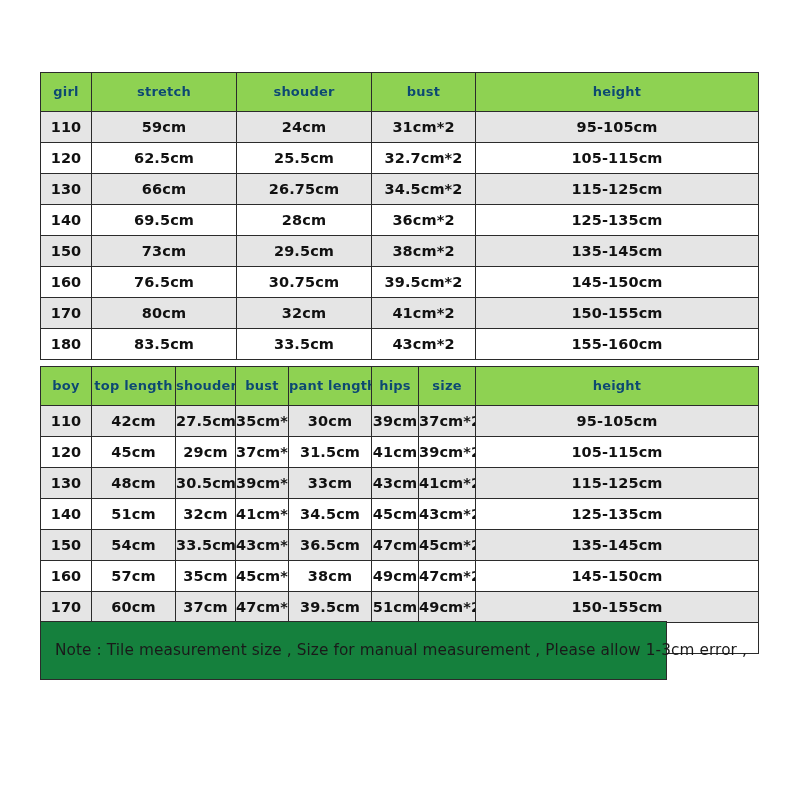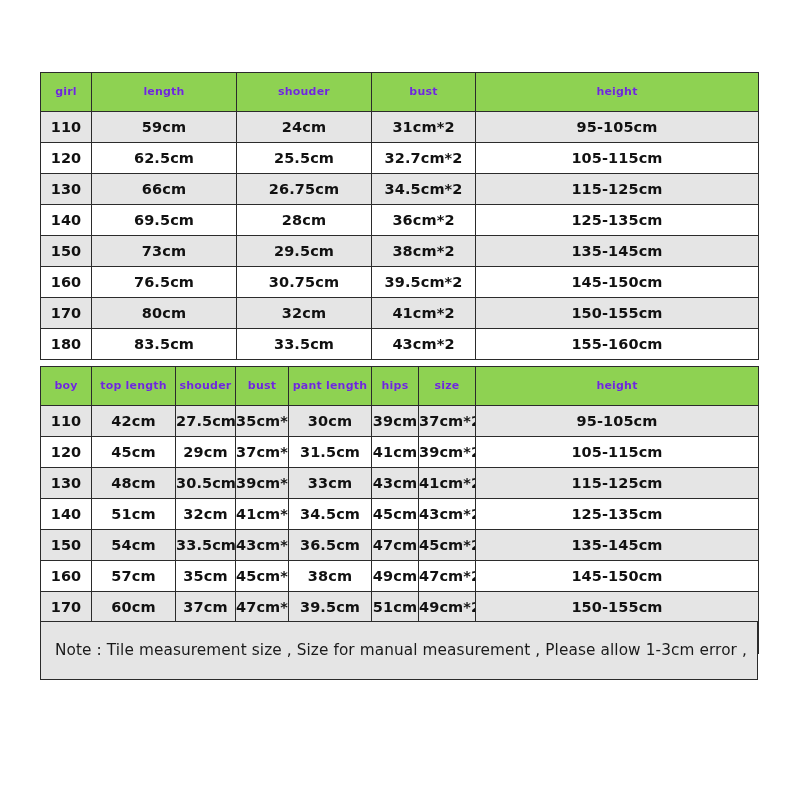--- a/index.html
+++ b/index.html
@@ -39,41 +39,41 @@
     color: #111111;
     font-size: 14.5px;
     letter-spacing: 0.1px;
     height: 30px;
     line-height: 30px;
     white-space: nowrap;
     overflow: hidden;
   }
   table.size-table thead th {
     background: #8ed252;
-    color: #6d28d9;
+    color: #0c4a6e;
     height: 38px;
     line-height: 38px;
-    font-size: 11px;
+    font-size: 13px;
     letter-spacing: 0.2px;
     text-shadow: 0 0 1px rgba(255,255,255,0.25);
   }
   tr.alt td {
     background: #e5e5e5;
   }
   tr.plain td {
     background: #ffffff;
   }
   .note-box {
     position: absolute;
     left: 40px;
     top: 621px;
-    width: 718px;
+    width: 627px;
     box-sizing: border-box;
     border: 1px solid #2b2b2b;
-    background: #e5e5e5;
+    background: #15803d;
     padding: 13px 14px 14px 14px;
   }
   .note-line {
     font-size: 15.3px;
     line-height: 30px;
     color: #1a1a1a;
     font-weight: normal;
     white-space: nowrap;
     letter-spacing: 0.1px;
   }
@@ -89,21 +89,21 @@
       <colgroup>
         <col style="width:51px">
           <col style="width:145px">
           <col style="width:135px">
           <col style="width:104px">
           <col style="width:283px">
       </colgroup>
       <thead>
         <tr id="girl-head-row">
             <th>girl</th>
-            <th>length</th>
+            <th>stretch</th>
             <th>shouder</th>
             <th>bust</th>
             <th>height</th>
           </tr>
       </thead>
       <tbody id="girl-body">
           <tr class="alt">
             <td>110</td>
             <td>59cm</td>
             <td>24cm</td>

